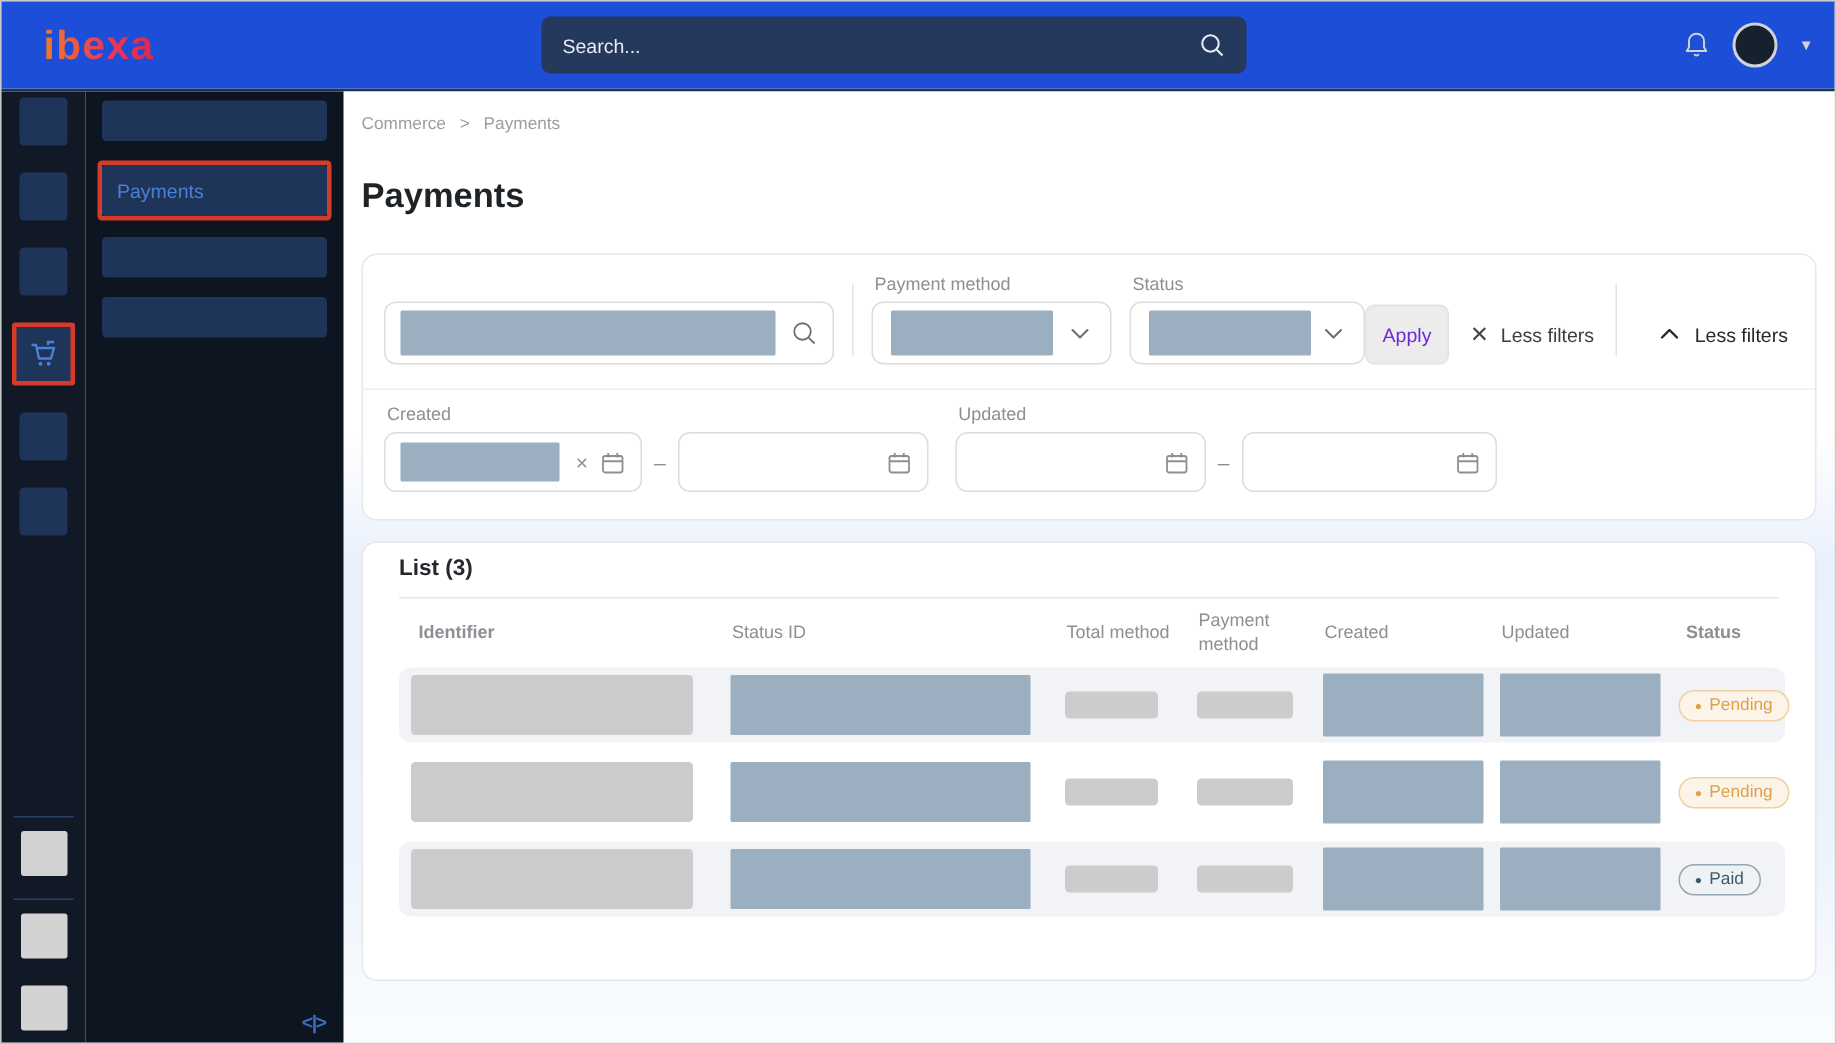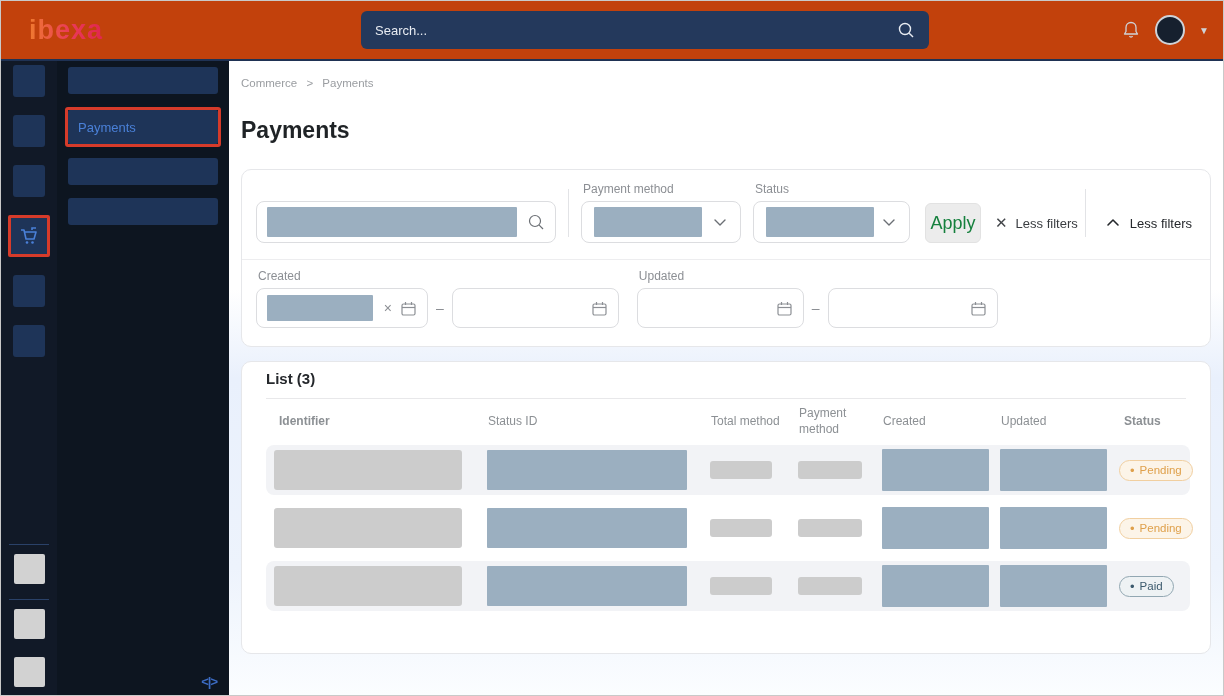--- a/index.html
+++ b/index.html
@@ -1,25 +1,25 @@
 <!DOCTYPE html>
 <html><head>
 <meta charset="utf-8">
 <style>
   * { margin:0; padding:0; box-sizing:border-box; }
   html,body { width:1224px; height:696px; }
   body { font-family:"Liberation Sans", sans-serif; background:#fff; overflow:hidden; }
   .app { width:1224px; height:696px; display:flex; flex-direction:column; border:1px solid #c9c9c9; }
 
   
-  .topbar { height:58px; background:#c2410c; display:flex; align-items:center; flex:0 0 58px; position:relative; }
+  .topbar { height:58px; background:#1d4ed8; display:flex; align-items:center; flex:0 0 58px; position:relative; }
   .logo { margin-left:28px; font-size:27px; font-weight:bold; letter-spacing:1px;
           background:linear-gradient(90deg,#ef7a2f 0%,#ea3a59 55%,#e0274e 100%);
           -webkit-background-clip:text; background-clip:text; color:transparent; cursor:pointer; }
-  .search-wrap { position:absolute; left:360px; top:10px; width:568px; height:38px;
+  .search-wrap { position:absolute; left:360px; top:10px; width:470px; height:38px;
                  background:#24395c; border-radius:6px; display:flex; align-items:center; padding:0 14px; }
   .search-wrap input { flex:1; background:transparent; border:none; outline:none; color:#fff; font-size:13px; }
   .search-wrap input::placeholder { color:#e8ecf2; opacity:1; }
   .topbar-right { margin-left:auto; display:flex; align-items:center; gap:14px; padding-right:14px; }
   .avatar { width:30px; height:30px; border-radius:50%; background:#16202e; border:2px solid #cfd3d8; }
   .caret { color:#cfd3d8; font-size:10px; }
 
   
   .body { flex:1; display:flex; height:638px; border-top:2px solid #1f3254; }
 
@@ -58,22 +58,22 @@
   .redacted-blue { background:#9bafc0; border-radius:1px; }
   .redacted-grey { background:#cccccc; border-radius:3px; }
   .vdiv { width:0; border-left:1px solid #e2e3e6; height:48px; align-self:center; margin:0 12px; }
   .field { display:flex; flex-direction:column; }
   .field-label { font-size:12px; color:#8c8f94; margin-bottom:5px; padding-left:2px; }
   .select { height:42px; border:1px solid #dcdde0; border-radius:8px; display:flex; align-items:center; padding:0 12px; cursor:pointer; }
   .select .redacted-blue { width:108px; height:30px; }
   .select svg { margin-left:auto; }
   .pm-select { width:160px; }
   .st-select { width:157px; margin-left:12px; }
-  .apply-btn { margin-left:15px; height:40px; width:56px; background:#ececec; border:1px solid #e2e2e2; border-radius:6px;
-               color:#15803d; font-size:18px; cursor:default; }
+  .apply-btn { height:40px; width:56px; background:#ececec; border:1px solid #e2e2e2; border-radius:6px;
+               color:#6d28d9; font-size:13px; cursor:default; }
   .clear-btn { margin-left:14px; height:40px; display:flex; align-items:center; gap:8px; color:#3a3d41; font-size:13px;
                background:none; border:none; cursor:pointer; }
   .clear-x { font-size:15px; color:#43464a; }
   .less-btn { margin-left:auto; height:40px; display:flex; align-items:center; gap:9px; font-size:13px; font-weight:normal; color:#25282c;
               background:none; border:none; cursor:pointer; padding-right:4px; }
   .filter-row2 { border-top:1px solid #ededef; padding:9px 14px 18px; display:flex; }
   .date-group { display:flex; align-items:flex-end; }
   .date-input { height:40px; border:1px solid #dcdde0; border-radius:8px; display:flex; align-items:center; padding:0 10px; cursor:text; }
   .date-input .redacted-blue { width:106px; height:26px; }
   .di-1 { width:172px; } .di-2 { width:167px; } .di-3 { width:167px; } .di-4 { width:170px; }

